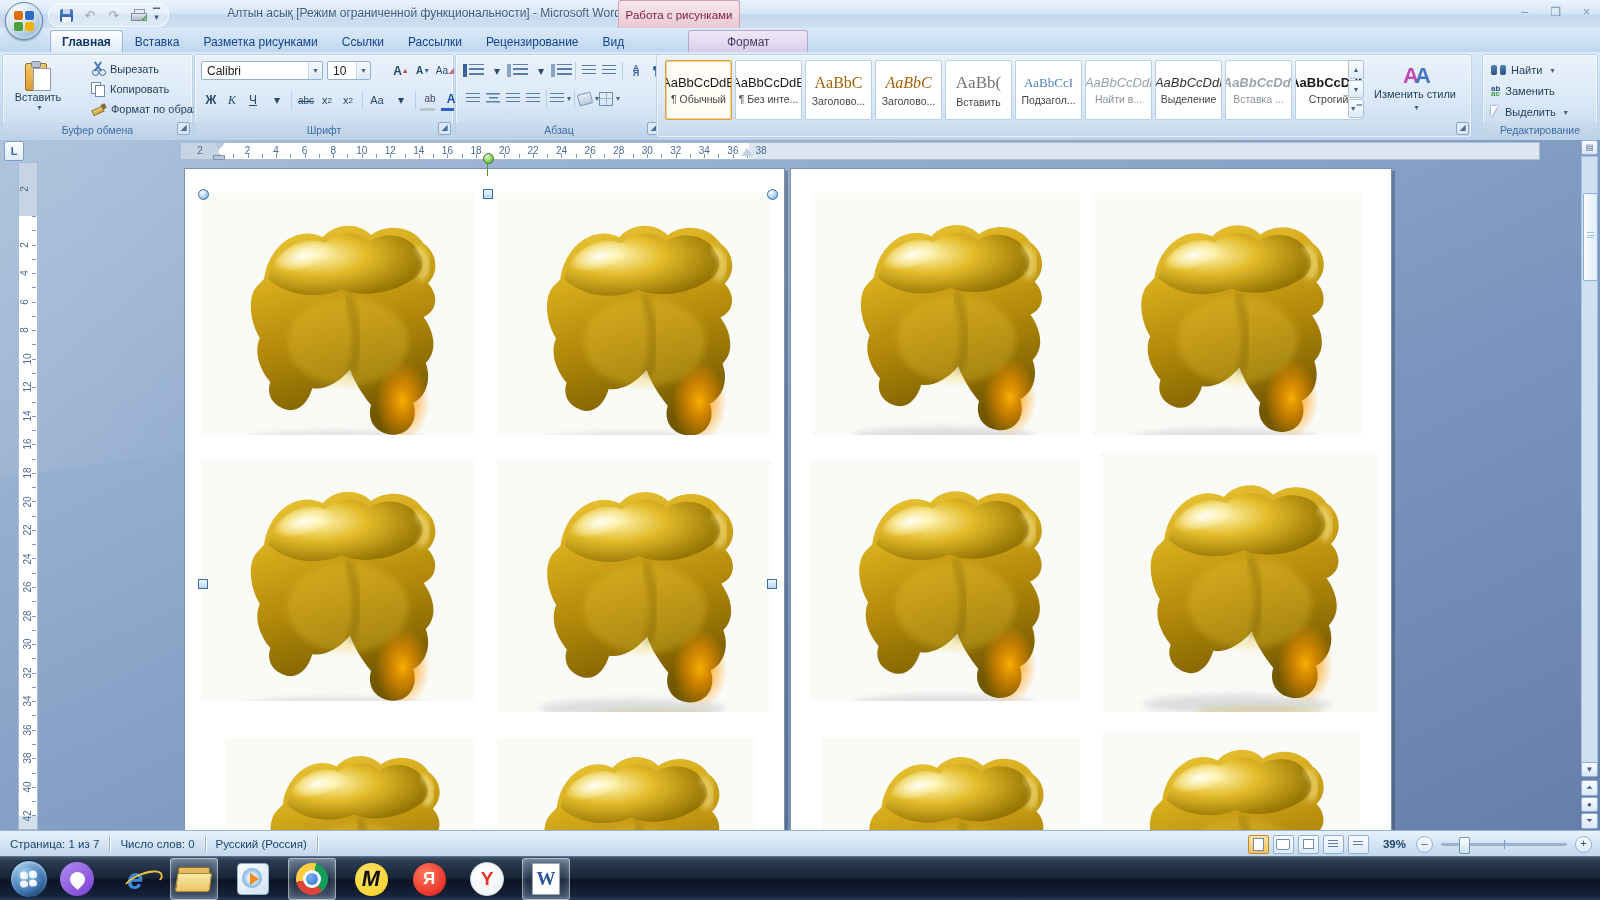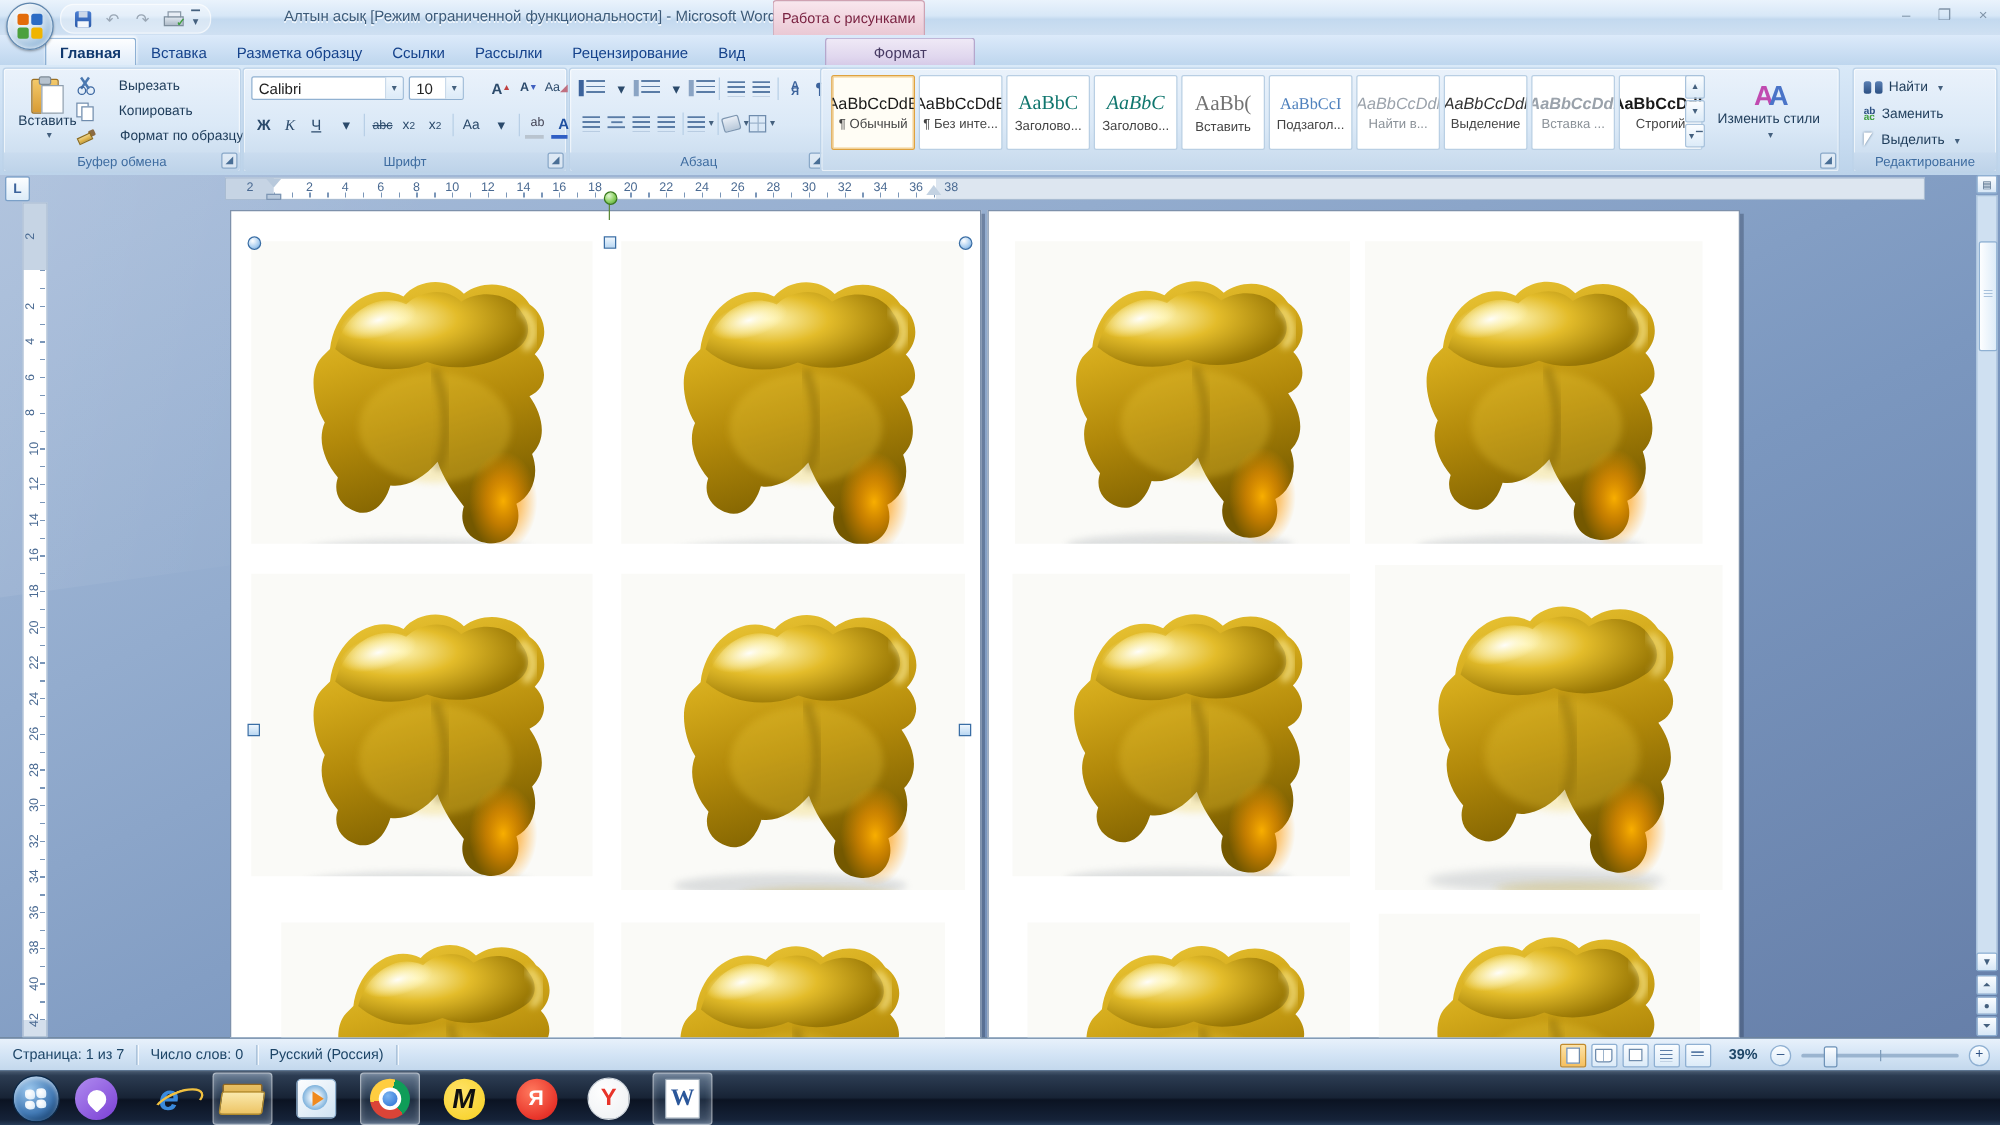--- a/index.html
+++ b/index.html
@@ -35,21 +35,21 @@
   #window-title{position:absolute;left:424px;top:6px;transform:translateX(-50%);white-space:nowrap;
     font-size:12px;color:#3c5a78;text-shadow:0 1px 0 rgba(255,255,255,.8);}
   .context-header{position:absolute;left:618px;top:0;width:120px;height:27px;
     background:linear-gradient(#f9e7ee,#f0d4de 60%,#e9c8d4);
     border:1px solid #cfa2b2;border-bottom:none;border-radius:3px 3px 0 0;
     display:flex;align-items:center;justify-content:center;font-size:11.5px;color:#7a2342;}
   .win-controls{position:absolute;right:10px;top:5px;display:flex;gap:22px;color:#63788e;font-size:12px;opacity:.75;}
 
   
   #tabrow{position:absolute;left:0;top:28px;width:1600px;height:24px;
-    background:linear-gradient(#dceafa,#cadef3 60%,#bed6ee);display:flex;align-items:flex-end;padding-left:36px;box-sizing:border-box;}
+    background:linear-gradient(#dceafa,#cadef3 60%,#bed6ee);display:flex;align-items:flex-end;padding-left:50px;box-sizing:border-box;}
   .tab{height:21px;padding:0 11px;display:flex;align-items:center;font-size:12px;color:#15428b;
     border:1px solid transparent;border-bottom:none;border-radius:3px 3px 0 0;white-space:nowrap;}
   .tab.active{background:linear-gradient(#fdfeff,#f0f6fd 45%,#dfecf9);border-color:#8db0d4;
     box-shadow:0 -1px 2px rgba(255,255,255,.9);font-weight:bold;color:#10386e;}
   .tab.contextual{margin-left:52px;width:96px;justify-content:center;
     background:linear-gradient(#efe9f6,#e0d7ee 70%,#d6cbe8);border:1px solid #b6a6cc;border-bottom:none;color:#473a63;}
 
   
   #ribbon{position:absolute;left:0;top:52px;width:1600px;height:88px;
     background:linear-gradient(#d9e9f8,#c8dcf1 65%,#bcd3ea);border-bottom:1px solid #8aaacb;}
@@ -64,21 +64,21 @@
   .dda{font-size:8px;color:#44607e;margin-left:3px;}
 
   
   #g-clipboard{left:2px;width:189px;}
   .paste-btn{position:absolute;left:6px;top:3px;width:58px;height:63px;border:1px solid transparent;border-radius:3px;
     display:flex;flex-direction:column;align-items:center;justify-content:flex-start;padding-top:2px;box-sizing:border-box;}
   .clipboard-art{width:26px;height:30px;position:relative;}
   .clipboard-art .board{position:absolute;left:0;top:2px;width:20px;height:26px;background:linear-gradient(#f3c96a,#d89b33);border:1px solid #9c6f1e;border-radius:2px;}
   .clipboard-art .clip{position:absolute;left:6px;top:0;width:8px;height:5px;background:#b7c3cf;border:1px solid #7d8a96;border-radius:2px;}
   .clipboard-art .sheet{position:absolute;left:8px;top:7px;width:16px;height:21px;background:#fff;border:1px solid #8fa0b0;}
-  .small-row{position:absolute;left:58px;display:flex;align-items:center;gap:20px;height:18px;}
+  .small-row{position:absolute;left:88px;display:flex;align-items:center;gap:5px;height:18px;}
   .scissors{width:14px;height:14px;position:relative;}
   .scissors:before,.scissors:after{content:"";position:absolute;left:6px;top:-1px;width:2px;height:11px;background:#4a78b0;}
   .scissors:before{transform:rotate(35deg);}
   .scissors:after{transform:rotate(-35deg);}
   .scissors .h1,.scissors .h2{position:absolute;bottom:0;width:5px;height:5px;border:1.5px solid #3a66a0;border-radius:50%;}
   .scissors .h1{left:1px;} .scissors .h2{left:8px;}
   .copy-art{width:14px;height:14px;position:relative;}
   .copy-art:before,.copy-art:after{content:"";position:absolute;width:8px;height:10px;background:#fff;border:1px solid #6f8cad;}
   .copy-art:before{left:0;top:0;} .copy-art:after{left:4px;top:3px;}
   .brush-art{width:15px;height:14px;position:relative;}
@@ -124,21 +124,21 @@
     linear-gradient(#9db4cc,#9db4cc) 0 50%/12px 1px no-repeat;}
 
   
   #g-styles{left:656px;width:814px;}
   .sgallery{position:absolute;left:8px;top:5px;display:flex;gap:3px;}
   .scell{width:65px;height:58px;background:#fff;border:1px solid #b9cfe4;border-radius:2px;
     display:flex;flex-direction:column;align-items:center;justify-content:center;gap:3px;overflow:hidden;}
   .scell.selected{border-color:#dfa23f;box-shadow:inset 0 0 0 1px #f3cf8f;background:#fffdf5;}
   .sprev{font-size:13px;color:#1a1a1a;white-space:nowrap;}
   .sname{font-size:10.5px;color:#444;white-space:nowrap;}
-  .scell.h1 .sprev,.scell.h2 .sprev{font-size:16px;color:#0f766e;font-family:"Liberation Serif",serif;}
+  .scell.h1 .sprev,.scell.h2 .sprev{font-size:16px;color:#a16207;font-family:"Liberation Serif",serif;}
   .scell.h2 .sprev{font-style:italic;}
   .scell.title .sprev{font-size:17px;color:#737373;font-family:"Liberation Serif",serif;}
   .scell.subtitle .sprev{font-size:13px;color:#4f81bd;font-family:"Liberation Serif",serif;}
   .scell.subtle .sprev{font-style:italic;color:#9aa2ab;}
   .scell.subtle .sname,.scell.strong-em .sname{color:#8b9299;}
   .scell.emphasis .sprev{font-style:italic;color:#333;}
   .scell.strong-em .sprev{font-style:italic;font-weight:bold;color:#9aa2ab;}
   .scell.strict .sprev{font-weight:bold;}
   .sscroll{position:absolute;left:691px;top:5px;width:16px;height:58px;display:flex;flex-direction:column;gap:1px;}
   .sscroll .sb{flex:1;background:linear-gradient(#fbfdff,#dcebf8);border:1px solid #a8c2dc;border-radius:2px;
@@ -373,21 +373,21 @@
 
       <div class="tab active">
         <span>Главная</span>
       </div>
 
       <div class="tab">
         <span>Вставка</span>
       </div>
 
       <div class="tab">
-        <span>Разметка образцу</span>
+        <span>Разметка рисунками</span>
       </div>
 
       <div class="tab">
         <span>Ссылки</span>
       </div>
 
       <div class="tab">
         <span>Рассылки</span>
       </div>
 

